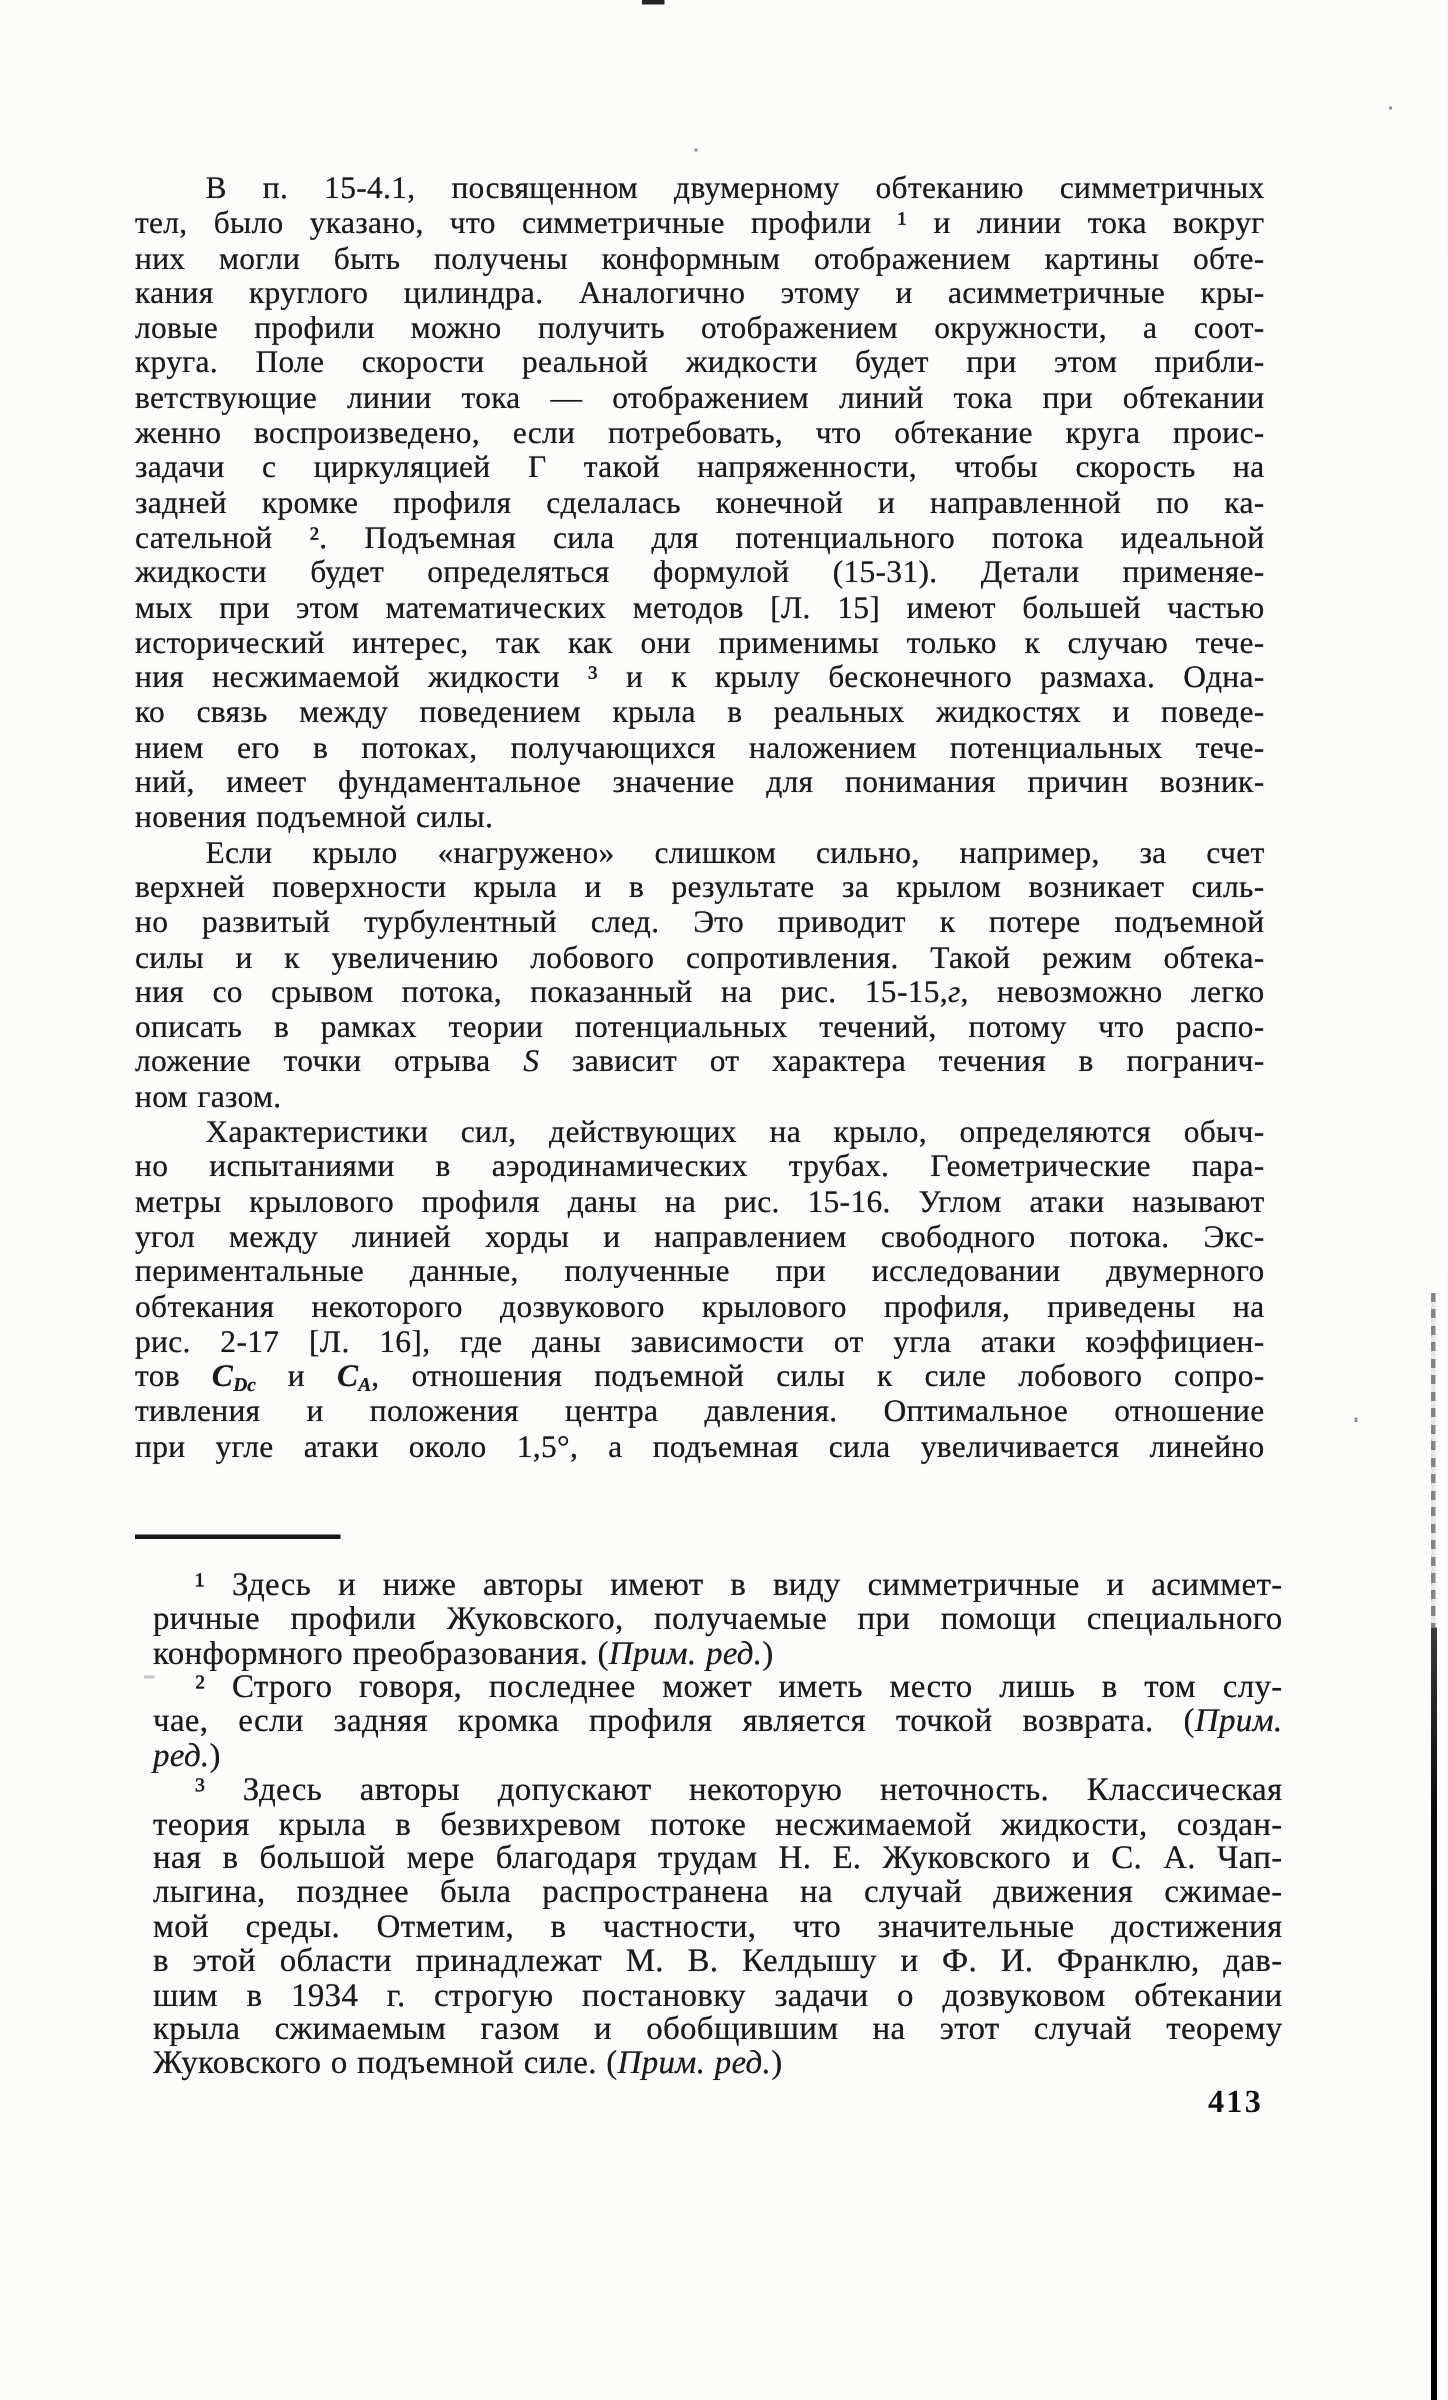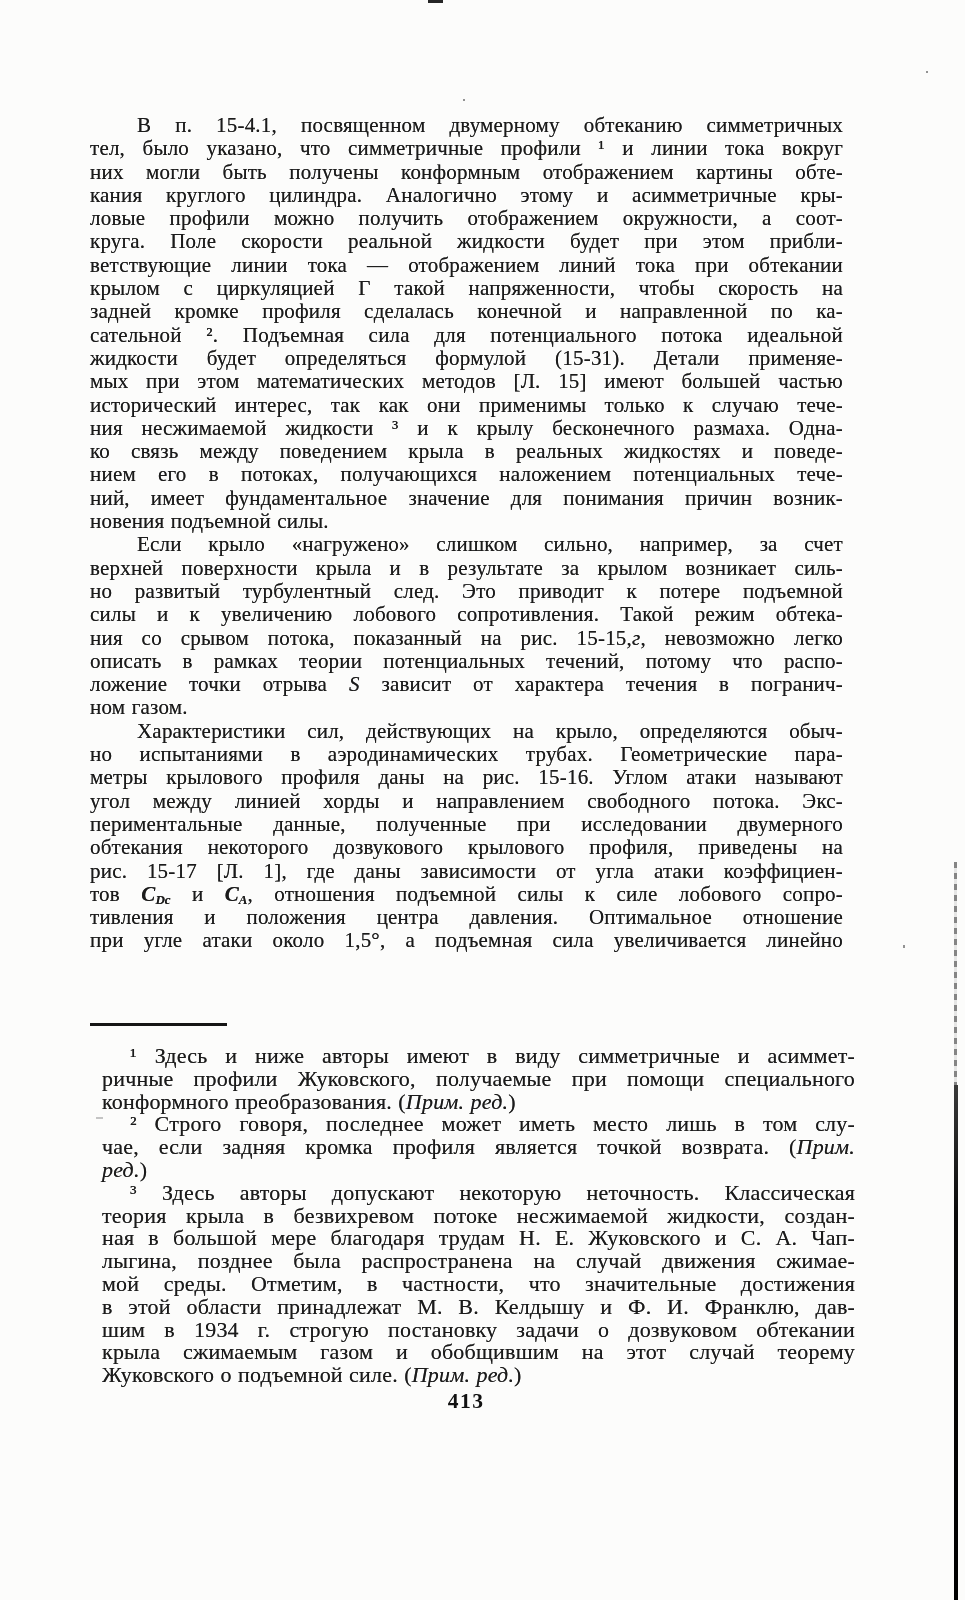--- a/index.html
+++ b/index.html
@@ -63,21 +63,21 @@
   .fn-separator{
     position:absolute;
     left:90px; top:1023px;
     width:137px; height:3px;
     background:#151515;
   }
   .page-number{
     position:absolute;
     left:90px; top:1389px;
     width:752px;
-    text-align:center;
+    text-align:right;
     font-size:21.5px;
     font-weight:bold;
     letter-spacing:1.5px;
     color:#111;
   }
   
   .edge-dashes{
     position:absolute;
     left:954px; top:862px;
     width:3px; height:223px;
@@ -118,21 +118,22 @@
 
   <div class="body-text">
       <div class="para">
         <div class="line j ind">В п. 15-4.1, посвященном двумерному обтеканию симметричных</div>
         <div class="line j">тел, было указано, что симметричные профили ¹ и линии тока вокруг</div>
         <div class="line j">них могли быть получены конформным отображением картины обте-</div>
         <div class="line j">кания круглого цилиндра. Аналогично этому и асимметричные кры-</div>
         <div class="line j">ловые профили можно получить отображением окружности, а соот-</div>
         <div class="line j">круга. Поле скорости реальной жидкости будет при этом прибли-</div>
         <div class="line j">ветствующие линии тока — отображением линий тока при обтекании</div>
-        <div class="line j">крылом с циркуляцией Г такой напряженности, чтобы скорость на</div>
+        <div class="line j">женно воспроизведено, если потребовать, что обтекание круга проис-</div>
+        <div class="line j">задачи с циркуляцией Г такой напряженности, чтобы скорость на</div>
         <div class="line j">задней кромке профиля сделалась конечной и направленной по ка-</div>
         <div class="line j">сательной ². Подъемная сила для потенциального потока идеальной</div>
         <div class="line j">жидкости будет определяться формулой (15-31). Детали применяе-</div>
         <div class="line j">мых при этом математических методов [Л. 15] имеют большей частью</div>
         <div class="line j">исторический интерес, так как они применимы только к случаю тече-</div>
         <div class="line j">ния несжимаемой жидкости ³ и к крылу бесконечного размаха. Одна-</div>
         <div class="line j">ко связь между поведением крыла в реальных жидкостях и поведе-</div>
         <div class="line j">нием его в потоках, получающихся наложением потенциальных тече-</div>
         <div class="line j">ний, имеет фундаментальное значение для понимания причин возник-</div>
         <div class="line last">новения подъемной силы.</div>
@@ -147,21 +148,21 @@
         <div class="line j">ложение точки отрыва <i>S</i> зависит от характера течения в погранич-</div>
         <div class="line last">ном газом.</div>
       </div>
       <div class="para">
         <div class="line j ind">Характеристики сил, действующих на крыло, определяются обыч-</div>
         <div class="line j">но испытаниями в аэродинамических трубах. Геометрические пара-</div>
         <div class="line j">метры крылового профиля даны на рис. 15-16. Углом атаки называют</div>
         <div class="line j">угол между линией хорды и направлением свободного потока. Экс-</div>
         <div class="line j">периментальные данные, полученные при исследовании двумерного</div>
         <div class="line j">обтекания некоторого дозвукового крылового профиля, приведены на</div>
-        <div class="line j">рис. 15-17 [Л. 1], где даны зависимости от угла атаки коэффициен-</div>
+        <div class="line j">рис. 2-17 [Л. 16], где даны зависимости от угла атаки коэффициен-</div>
         <div class="line j">тов <b class="bi">C<sub>Dc</sub></b> и <b class="bi">C<sub>A</sub></b>, отношения подъемной силы к силе лобового сопро-</div>
         <div class="line j">тивления и положения центра давления. Оптимальное отношение</div>
         <div class="line j">при угле атаки около 1,5°, а подъемная сила увеличивается линейно</div>
       </div>
     </div>
 
   <div class="fn-separator"></div>
 
   <div class="footnotes">
       <div class="para">

